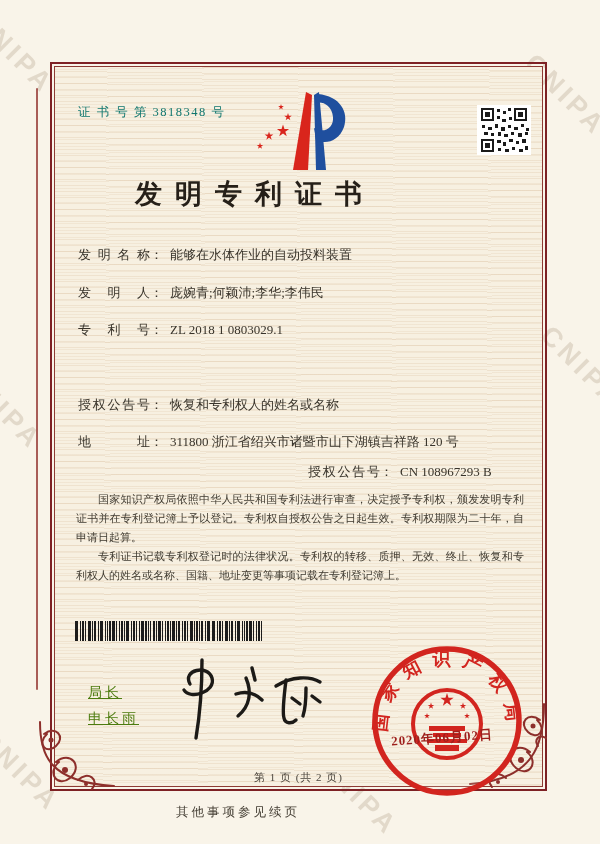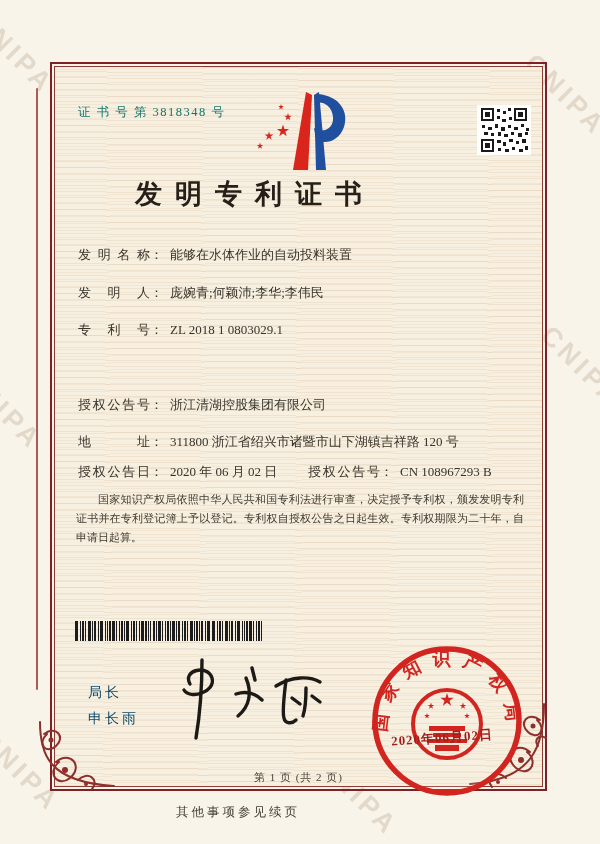--- a/index.html
+++ b/index.html
@@ -25,21 +25,21 @@
   .abs{position:absolute;}
   .cert-no{left:78px;top:104px;font-size:12.5px;letter-spacing:1.5px;color:#0f766e;}
   .title{left:0;top:176px;width:497px;text-align:center;font-size:27px;font-weight:700;
          letter-spacing:13px;padding-left:13px;box-sizing:border-box;color:#262019;}
   .row{left:78px;font-size:13px;white-space:nowrap;color:#38332a;}
   .lbl{display:inline-block;width:72px;text-align:justify;text-align-last:justify;
        vertical-align:top;}
   .val{margin-left:7px;}
   .para{left:76px;width:448px;font-size:11px;line-height:1.74;text-align:justify;
         text-indent:2em;color:#3f3a30;}
-  .director{left:88px;font-size:14px;letter-spacing:3px;color:#0c4a6e;}
+  .director{left:88px;font-size:14px;letter-spacing:3px;color:#4d7c0f;text-decoration:underline;}
   .page-ind{left:50px;top:770px;width:497px;text-align:center;font-size:11px;
             letter-spacing:1px;color:#4a443c;}
   .cont-note{left:0;top:804px;width:476px;text-align:center;font-size:12.5px;
              letter-spacing:3px;color:#433d33;}
   .seal-date{left:364px;top:729px;width:156px;text-align:center;font-size:13px;
              font-weight:700;letter-spacing:1px;color:#9e1f1c;transform:rotate(-4deg);}
   svg{display:block;}
 </style>
 </head>
 <body>
@@ -167,33 +167,31 @@
   <div class="abs row" style="top:246px">
     <span class="lbl">发明名称</span><span>：</span><span class="val">能够在水体作业的自动投料装置</span>
   </div>
   <div class="abs row" style="top:284px">
     <span class="lbl">发明人</span><span>：</span><span class="val">庞婉青;何颖沛;李华;李伟民</span>
   </div>
   <div class="abs row" style="top:321px">
     <span class="lbl">专利号</span><span>：</span><span class="val">ZL 2018 1 0803029.1</span>
   </div>
   <div class="abs row" style="top:396px">
-    <span class="lbl">授权公告号</span><span>：</span><span class="val">浙江清湖控股集团有限公司</span>
+    <span class="lbl">授权公告号</span><span>：</span><span class="val">恢复和专利权人的姓名或名称</span>
   </div>
   <div class="abs row" style="top:433px">
     <span class="lbl">地址</span><span>：</span><span class="val">311800 浙江省绍兴市诸暨市山下湖镇吉祥路 120 号</span>
   </div>
-  <div class="abs row" style="top:463px">
-    <span class="lbl">授权公告日</span><span>：</span><span class="val">2020 年 06 月 02 日</span>
-  </div>
   <div class="abs row" style="left:308px;top:463px">
     <span class="lbl">授权公告号</span><span>：</span><span class="val">CN 108967293 B</span>
   </div>
 
   <div class="abs para" style="top:490px">国家知识产权局依照中华人民共和国专利法进行审查，决定授予专利权，颁发发明专利证书并在专利登记簿上予以登记。专利权自授权公告之日起生效。专利权期限为二十年，自申请日起算。</div>
+  <div class="abs para" style="top:547px">专利证书记载专利权登记时的法律状况。专利权的转移、质押、无效、终止、恢复和专利权人的姓名或名称、国籍、地址变更等事项记载在专利登记簿上。</div>
 
   <svg class="abs" style="left:75px;top:621px" width="188" height="20" viewBox="0 0 188 20" shape-rendering="crispEdges">
     <line x1="0" y1="10" x2="188" y2="10" stroke="#1c1c1c" stroke-width="20" stroke-dasharray="3 2 1 1 2 1 1 2 3 1 1 1 2 2 1 1 3 2 1 1 1 1 2 1 3 1 1 2 1 1 2 1 1 1 3 2 1 1 2 1 1 2 1 1 3 1 2 1 1 1 1 2 2 1 1 1 3 1 1 2 1 1 2 1 1 1 3 1 1 1 2 2 1 1 2 1 1 2 3 1 1 1 2 1 1 1 2 2 1 1 3 2"></line>
   </svg>
 
   <div class="abs director" style="top:684px">局长</div>
   <div class="abs director" style="top:710px">申长雨</div>
 
   <svg class="abs" style="left:160px;top:652px" width="170" height="92" viewBox="0 0 170 92">
     <g stroke="#1c1a17" fill="none" stroke-width="3.4" stroke-linecap="round" stroke-linejoin="round">

